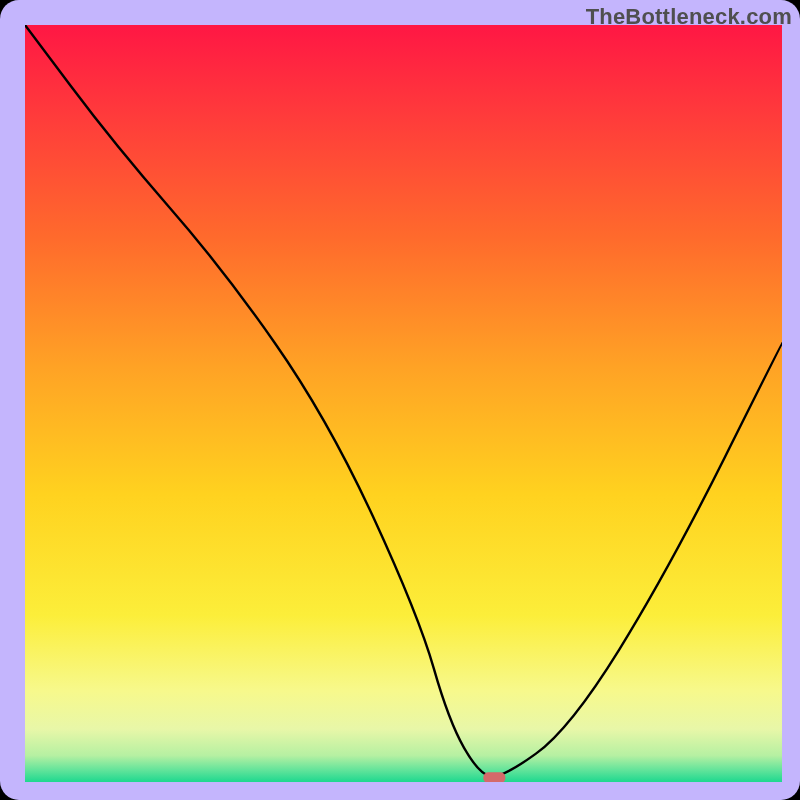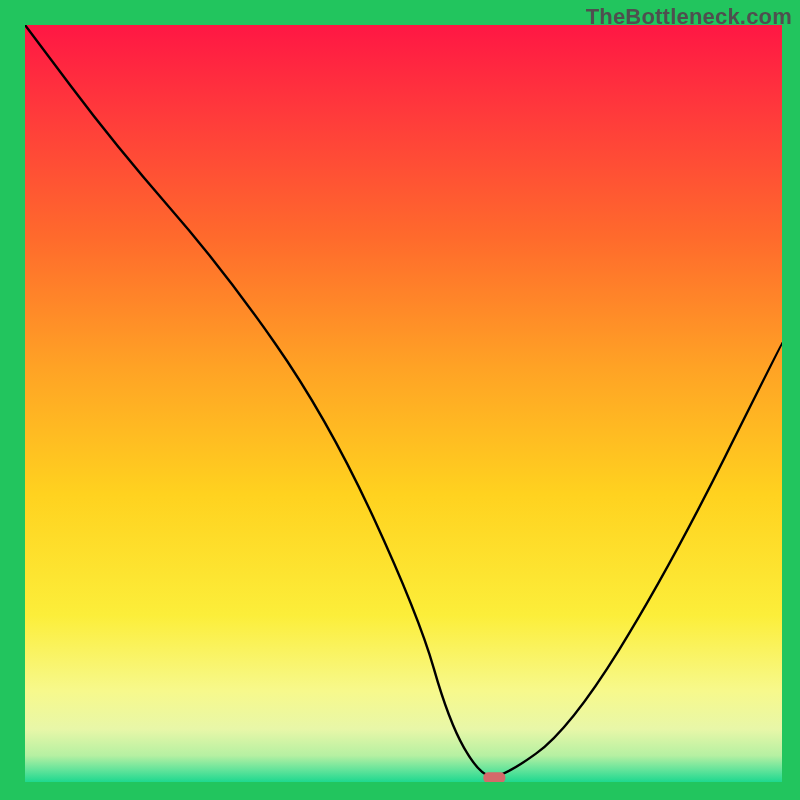--- a/index.html
+++ b/index.html
@@ -7,21 +7,22 @@
     padding: 0;
     width: 800px;
     height: 800px;
     background: #000;
     overflow: hidden;
   }
   .outer {
     position: relative;
     width: 800px;
     height: 800px;
-    background: #22c55e;
+    background: #c4b5fd;
+    border-radius: 19px;
   }
   .watermark {
     position: absolute;
     top: 4px;
     right: 8px;
     font-family: Arial, Helvetica, sans-serif;
     font-size: 22px;
     font-weight: bold;
     color: #4f4f4f;
     letter-spacing: 0.2px;

